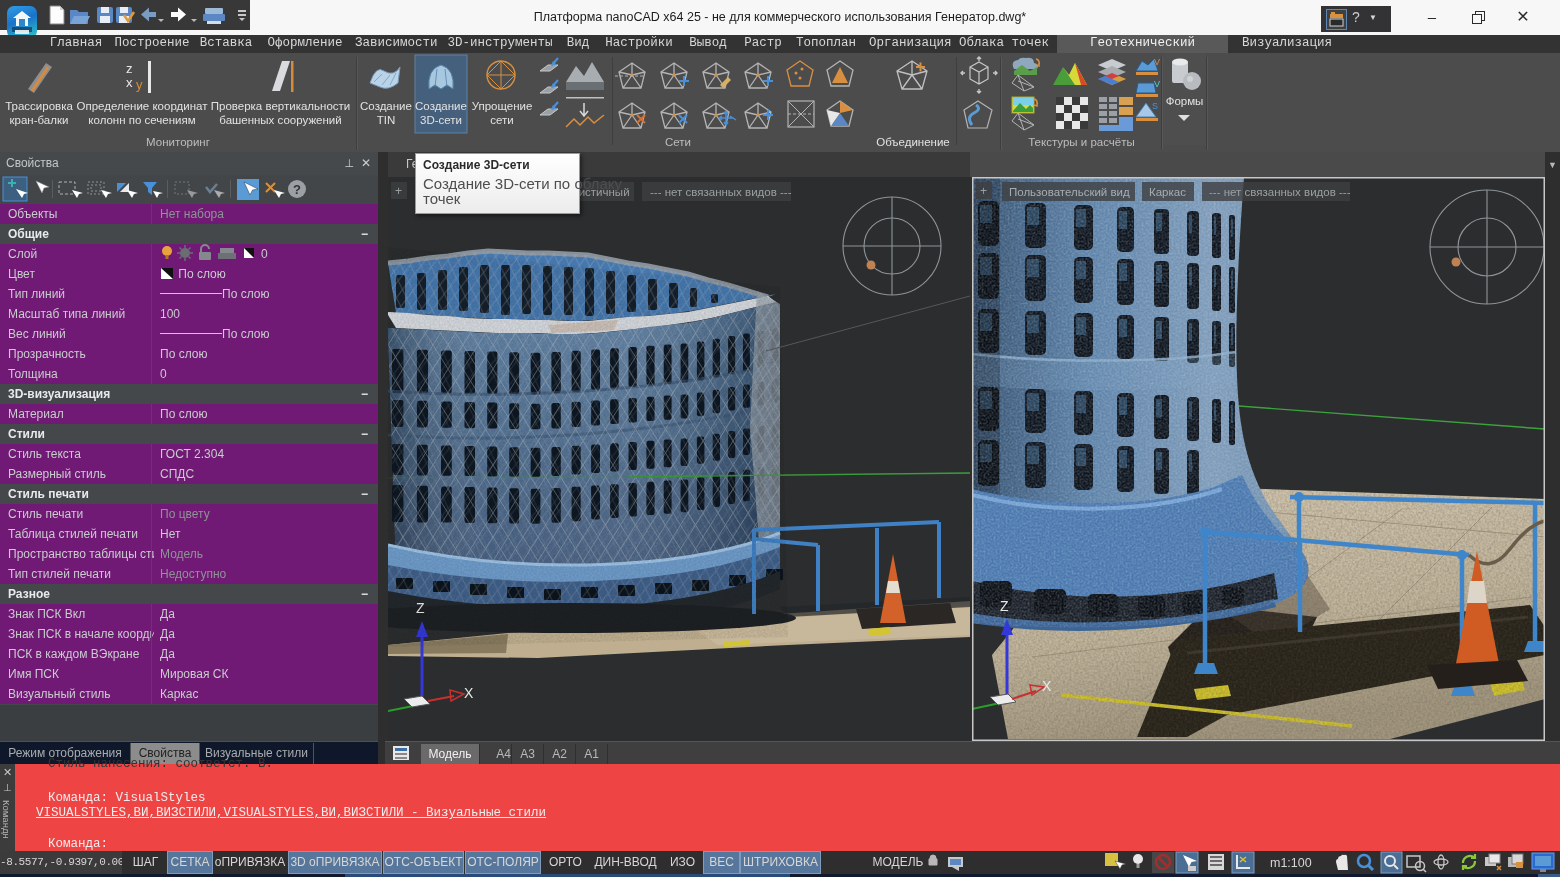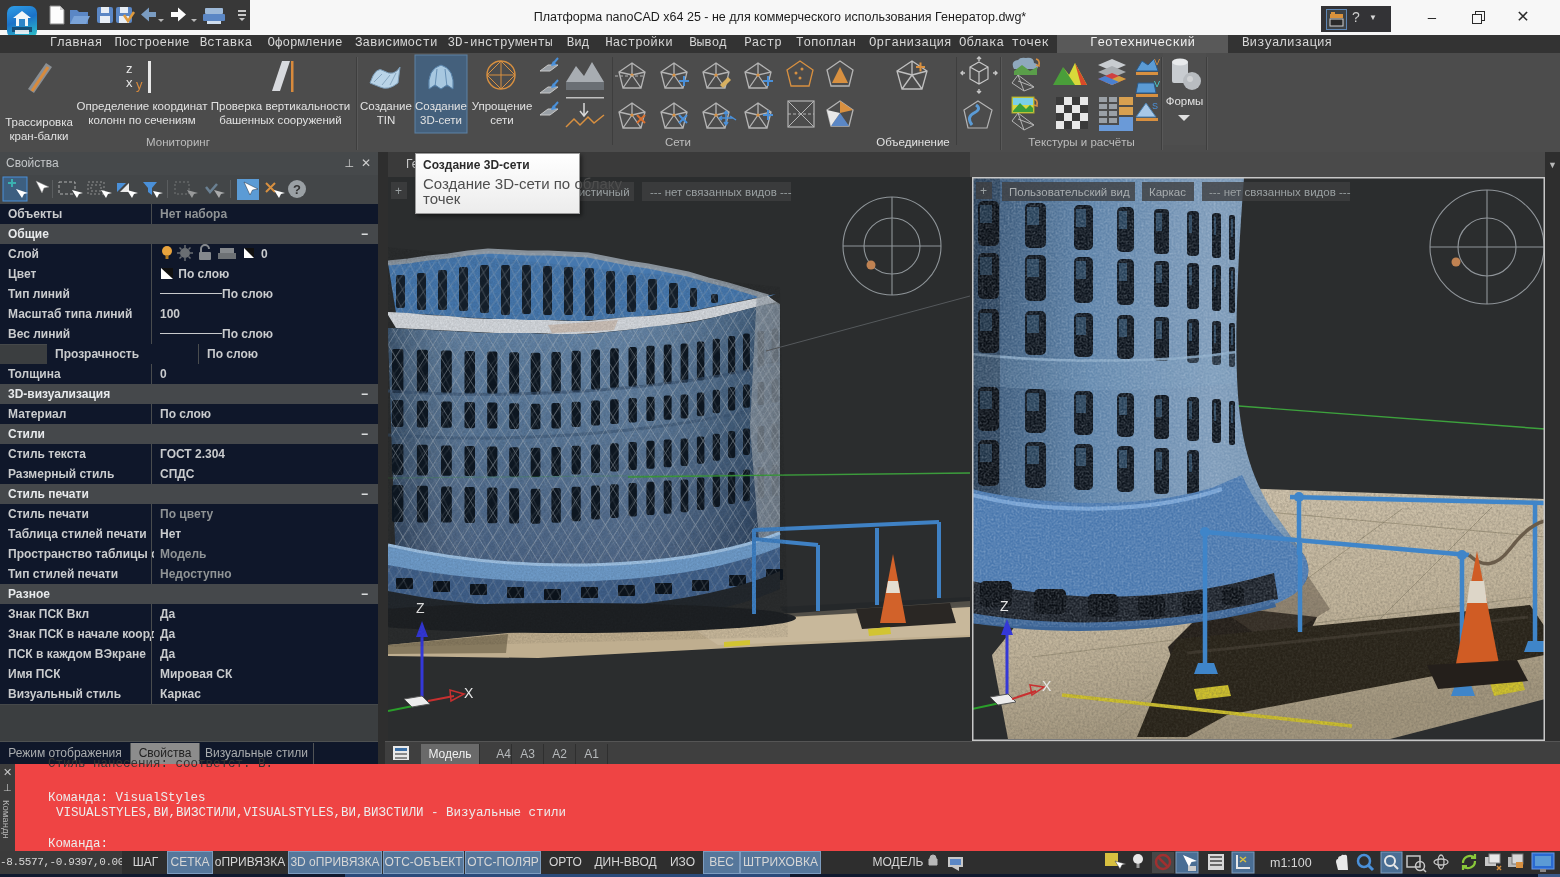--- a/index.html
+++ b/index.html
@@ -20,21 +20,21 @@
 .gdiv{position:absolute;top:4px;bottom:2px;width:1px;background:#3e3e3e;border-right:1px solid #585858;}
 .bblabel{position:absolute;font-size:11.5px;color:#e2e2e2;text-align:center;line-height:13.5px;}
 
 #props{left:0;top:152px;width:378px;height:612px;background:#3b3e40;}
 #props-head{left:0;top:0;width:378px;height:23px;background:#46494b;color:#c3c6c8;font-size:12px;line-height:23px;}
 #ptool{left:0;top:23px;width:378px;height:29px;background:#434648;border-bottom:1px solid #4e5152;}
 .prow{position:absolute;left:0;width:378px;height:20px;font-size:12px;color:#c9cbcd;line-height:20px;}
 .prow .lab{position:absolute;left:8px;top:0;max-width:146px;overflow:hidden;white-space:nowrap;}
 .prow .val{position:absolute;left:160px;top:0;}
 .prow .vline{position:absolute;left:151px;top:0;bottom:0;width:1px;background:#494c4e;}
-.prow{border-bottom:1px solid #45484a;background:#0f172a;font-weight:bold;}
+.prow{border-bottom:1px solid #45484a;background:#701a75;}
 .psec{background:#45484b;font-weight:bold;color:#e8eaec;}
 .psec .m{position:absolute;right:10px;top:0;font-weight:bold;}
 .dim{color:#8f9395;}
 
 #ptabs{left:0;top:589px;width:420px;height:23px;background:#0f172a;border-top:1px solid #4e5152;}
 .ptab{position:absolute;top:1px;height:21px;font-size:12px;color:#a9acae;text-align:center;line-height:21px;border-right:1px solid #515456;}
 .ptab.sel{background:#8c8c8c;color:#222;}
 
 #gutter{left:378px;top:152px;width:10px;height:612px;background:#2e2e2e;}
 #doctabs-l{left:388px;top:152px;width:582px;height:25px;background:#3a3a3a;color:#c8c8c8;font-size:12px;line-height:25px;}
@@ -318,21 +318,21 @@
 
 <rect x="1163" y="0" width="43" height="92" fill="#4e4e4e"></rect>
 <g transform="translate(1170,4)">
           <rect x="2" y="4" width="16" height="22" rx="2" fill="#c8ccd0"></rect>
           <ellipse cx="10" cy="5" rx="8" ry="3.5" fill="#e8eaec"></ellipse>
           <circle cx="22" cy="24" r="9" fill="#b8bcc0"></circle>
           <circle cx="20" cy="22" r="3" fill="#d8dadc" opacity=".7"></circle>
         </g>
 <path d="M1178 62 l6 6 l6 -6 z" fill="#e0e0e0"></path>
 </svg>
-<div class="bblabel" style="left:0px;top:47px;width:78px;margin-top:16px;">Трассировка<br>кран-балки</div>
+<div class="bblabel" style="left:0px;top:47px;width:78px;">Трассировка<br>кран-балки</div>
 <div class="bblabel" style="left:62px;top:47px;width:160px;">Определение координат<br>колонн по сечениям</div>
 <div class="bblabel" style="left:203px;top:47px;width:155px;">Проверка вертикальности<br>башенных сооружений</div>
 <div class="bblabel" style="left:356px;top:47px;width:60px;">Создание<br>TIN</div>
 <div class="bblabel" style="left:411px;top:47px;width:60px;">Создание<br>3D-сети</div>
 <div class="bblabel" style="left:469px;top:47px;width:66px;">Упрощение<br>сети</div>
 <div class="bblabel" style="left:868px;top:47px;width:90px;margin-top:36px;">Объединение<br>поверхностей</div>
 <div class="bblabel" style="left:1163px;top:42px;width:43px;">Формы</div>
 <div class="glabel" style="left:0px;width:356px;">Мониторинг</div>
 <div class="glabel" style="left:358px;width:640px;">Сети</div>
 <div class="glabel" style="left:1002px;width:159px;">Текстуры и расчёты</div>
@@ -434,21 +434,21 @@
 <div class="prow" style="top:152px;">
         <span class="lab">Масштаб типа линий</span>
         <span class="vline"></span>
         <span class="val">100</span>
       </div>
 <div class="prow" style="top:172px;">
         <span class="lab">Вес линий</span>
         <span class="vline"></span>
         <span class="val"><span style="display:inline-block;width:62px;border-top:1.5px solid #c9cbcd;vertical-align:4px;"></span>По слою</span>
       </div>
-<div class="prow" style="top:192px;margin-left:47px;">
+<div class="prow" style="top:192px;">
         <span class="lab">Прозрачность</span>
         <span class="vline"></span>
         <span class="val">По слою</span>
       </div>
 <div class="prow" style="top:212px;">
         <span class="lab">Толщина</span>
         <span class="vline"></span>
         <span class="val">0</span>
       </div>
 <div class="prow psec" style="top:232px;">
@@ -937,21 +937,21 @@
 <div class="ltab" style="left:159px;width:31px;">A2</div>
 <div class="ltab" style="left:191px;width:31px;">A1</div>
 </div>
 <div class="a" id="tooltip">
       <div class="tt1">Создание 3D-сети</div>
       <div class="tt2">Создание 3D-сети по облаку<br>точек</div>
     </div>
 <div class="a" id="cmd">
 <div style="position:absolute;left:48px;top:-7px;height:10px;overflow:hidden;color:#333;font-size:12.5px;">Стиль нанесения: соответст. В.</div>
 <div style="position:absolute;left:48px;top:27px;">Команда: VisualStyles</div>
-<div style="position:absolute;left:56px;top:42px;">VISUALSTYLES,ВИ,ВИЗСТИЛИ,VISUALSTYLES,ВИ,ВИЗСТИЛИ - Визуальные стили</div>
+<div style="position:absolute;left:36px;top:42px;text-decoration:underline;">VISUALSTYLES,ВИ,ВИЗСТИЛИ,VISUALSTYLES,ВИ,ВИЗСТИЛИ - Визуальные стили</div>
 <div style="position:absolute;left:48px;top:73px;">Команда:</div>
 </div>
 <div class="a" id="cmdside">
 <div style="position:absolute;left:3px;top:2px;font-size:11px;">✕</div>
 <div style="position:absolute;left:3px;top:18px;font-size:10px;">⊥</div>
 <div style="position:absolute;left:12px;top:36px;font-size:9.5px;transform:rotate(90deg);transform-origin:0 0;white-space:nowrap;color:#b8b8b8;">Командн</div>
 </div>
 <div class="a" id="status">
 <div class="sitem" style="left:0;width:122px;background:#3b3b3b;font-family:'Liberation Mono',monospace;font-size:11px;letter-spacing:-0.4px;overflow:hidden;white-space:nowrap;">-8.5577,-0.9397,0.0000</div>
 <div class="sitem" style="left:126px;width:39px;">ШАГ</div>

